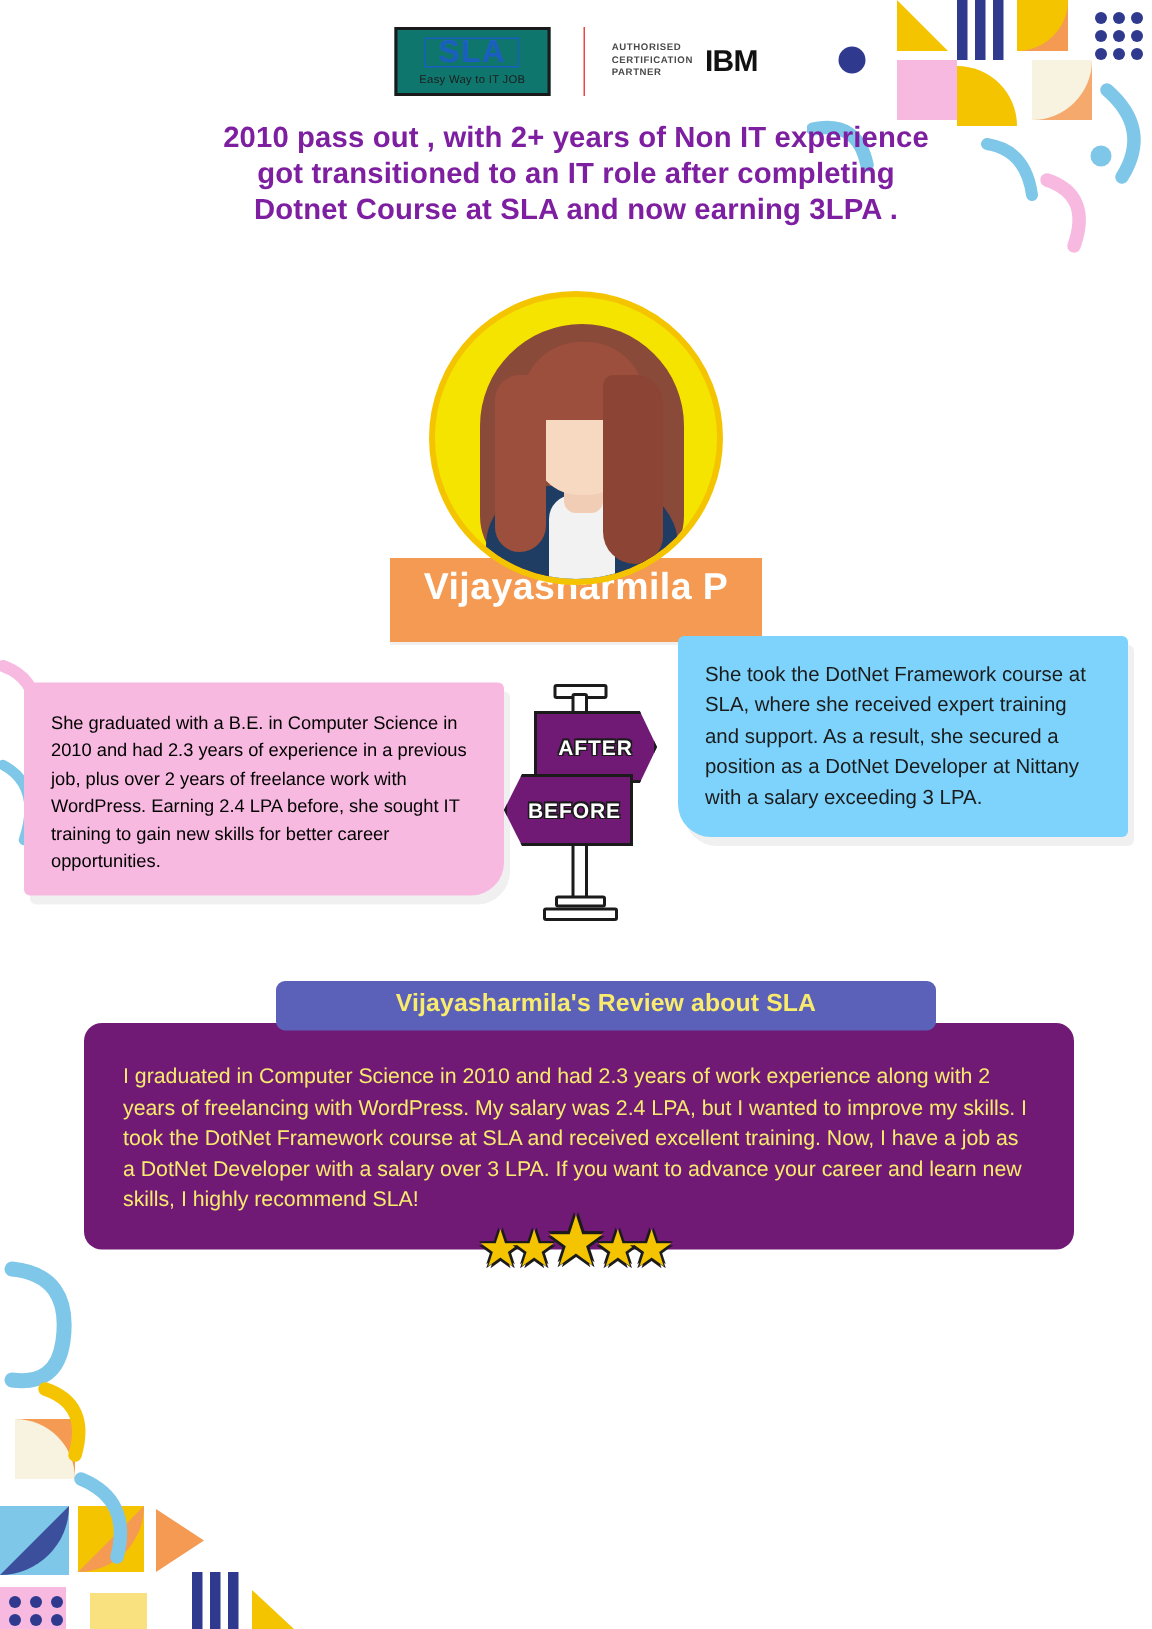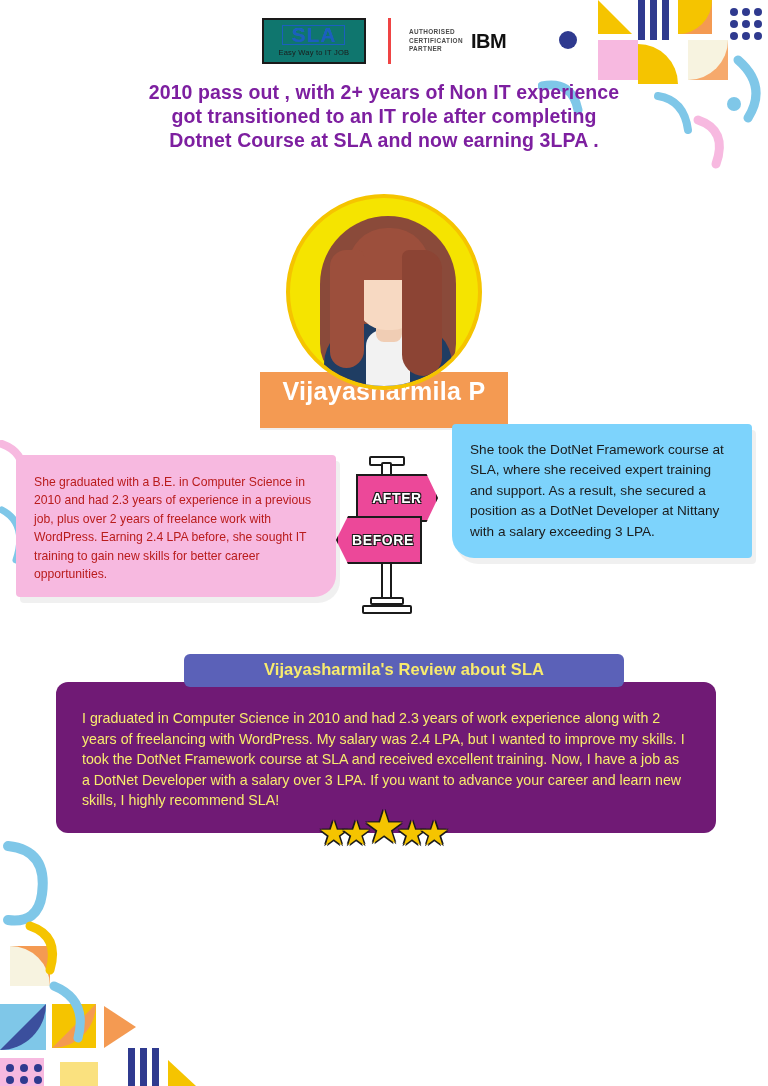--- a/index.html
+++ b/index.html
@@ -41,21 +41,21 @@
     background: linear-gradient(#2f7fd6,#1c4f9e);
     -webkit-background-clip: text; background-clip: text; color: #1b5fbe;
     border: 1px solid #1b5fbe; padding: 0 8px; line-height: 18px;
   }
   .sla-logo .tag {
     font-size: 7.5px; font-weight: 400; color: #1b1b1b; margin-top: 3px;
     letter-spacing: .2px;
   }
   .ibm-logo {
     display: flex; align-items: center; gap: 8px;
-    border-left: 3px solid #ef4444; padding-left: 18px;
+    border-left: 1px solid #ef4444; padding-left: 18px;
     height: 46px;
   }
   .ibm-logo .partner {
     font-size: 6.4px; line-height: 8.6px; font-weight: 700;
     color: #4a4a4a; letter-spacing: .4px; text-align: left;
   }
   .ibm-logo .ibm {
     font-size: 20px; font-weight: 700; letter-spacing: -0.5px; color: #111;
   }
 
@@ -121,21 +121,21 @@
     box-shadow: 0 2px 0 rgba(0,0,0,.06);
   }
 
   
   .before-box {
     position: absolute; left: 16px; top: 455px; width: 320px;
     background: #f7b9e0;
     border-radius: 4px 4px 22px 4px;
     padding: 18px 18px 14px 18px;
     font-size: 12.2px; line-height: 18.4px;
-    color: #b91c1c;
+    color: #000000;
     box-shadow: 4px 6px 0 rgba(0,0,0,.06);
   }
   .after-box {
     position: absolute; right: 16px; top: 424px; width: 300px;
     background: #7dd3fc;
     border-radius: 4px 4px 4px 22px;
     padding: 16px 18px 16px 18px;
     font-size: 13.6px; line-height: 20.4px;
     color: #1b1b1b;
     box-shadow: 4px 6px 0 rgba(0,0,0,.06);
@@ -154,21 +154,21 @@
   .sp-foot {
     position: absolute; left: 26px; bottom: 6px; width: 50px; height: 9px;
     background: #fff; border: 2.5px solid #1b1b1b; border-radius: 2px;
   }
   .sp-foot2 {
     position: absolute; left: 34px; bottom: 15px; width: 34px; height: 8px;
     background: #fff; border: 2.5px solid #1b1b1b; border-radius: 2px;
   }
   .sp-sign {
     position: absolute; height: 48px;
-    background: #ec4899; border: 2.5px solid #1b1b1b;
+    background: #701a75; border: 2.5px solid #1b1b1b;
     display: flex; align-items: center; justify-content: center;
     color: #ffffff; font-weight: 700; font-size: 14px; letter-spacing: .6px;
     text-shadow: -1px -1px 0 #1b1b1b, 1px -1px 0 #1b1b1b, -1px 1px 0 #1b1b1b, 1px 1px 0 #1b1b1b;
   }
   .sp-after {
     left: 20px; top: 26px; width: 82px;
     clip-path: polygon(0 0, 86% 0, 100% 50%, 86% 100%, 0 100%);
   }
   .sp-before {
     left: 0px; top: 68px; width: 86px;

